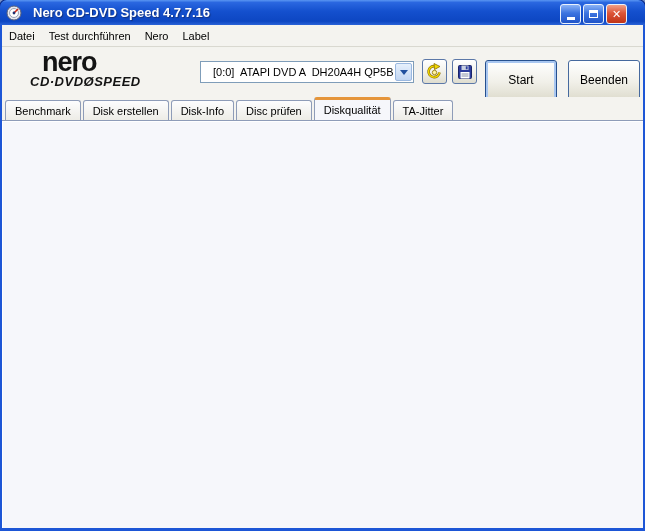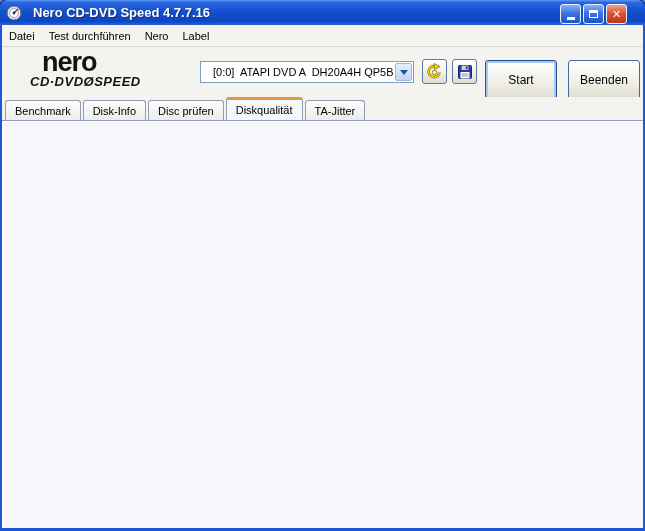--- a/index.html
+++ b/index.html
@@ -144,20 +144,21 @@
         <line x1="4.5" y1="10" x2="11.5" y2="10" stroke="#8890A8"></line>
         <line x1="4.5" y1="12" x2="11.5" y2="12" stroke="#8890A8"></line>
       </svg>
     </div>
     <div class="pushbtn default" style="left:483px;width:72px;">Start</div>
     <div class="pushbtn" style="left:566px;width:72px;">Beenden</div>
   </div>
 
   <div class="tabstrip">
     <div class="tab">Benchmark</div>
+    <div class="tab">Disk erstellen</div>
     <div class="tab">Disk-Info</div>
     <div class="tab">Disc prüfen</div>
     <div class="tab active">Diskqualität</div>
     <div class="tab">TA-Jitter</div>
   </div>
 
   <div class="tabpage"></div>
 
   <svg class="chart" id="chart1" style="left:24px;top:120px;" width="462" height="168" viewBox="0 0 462 168">
       <defs>

